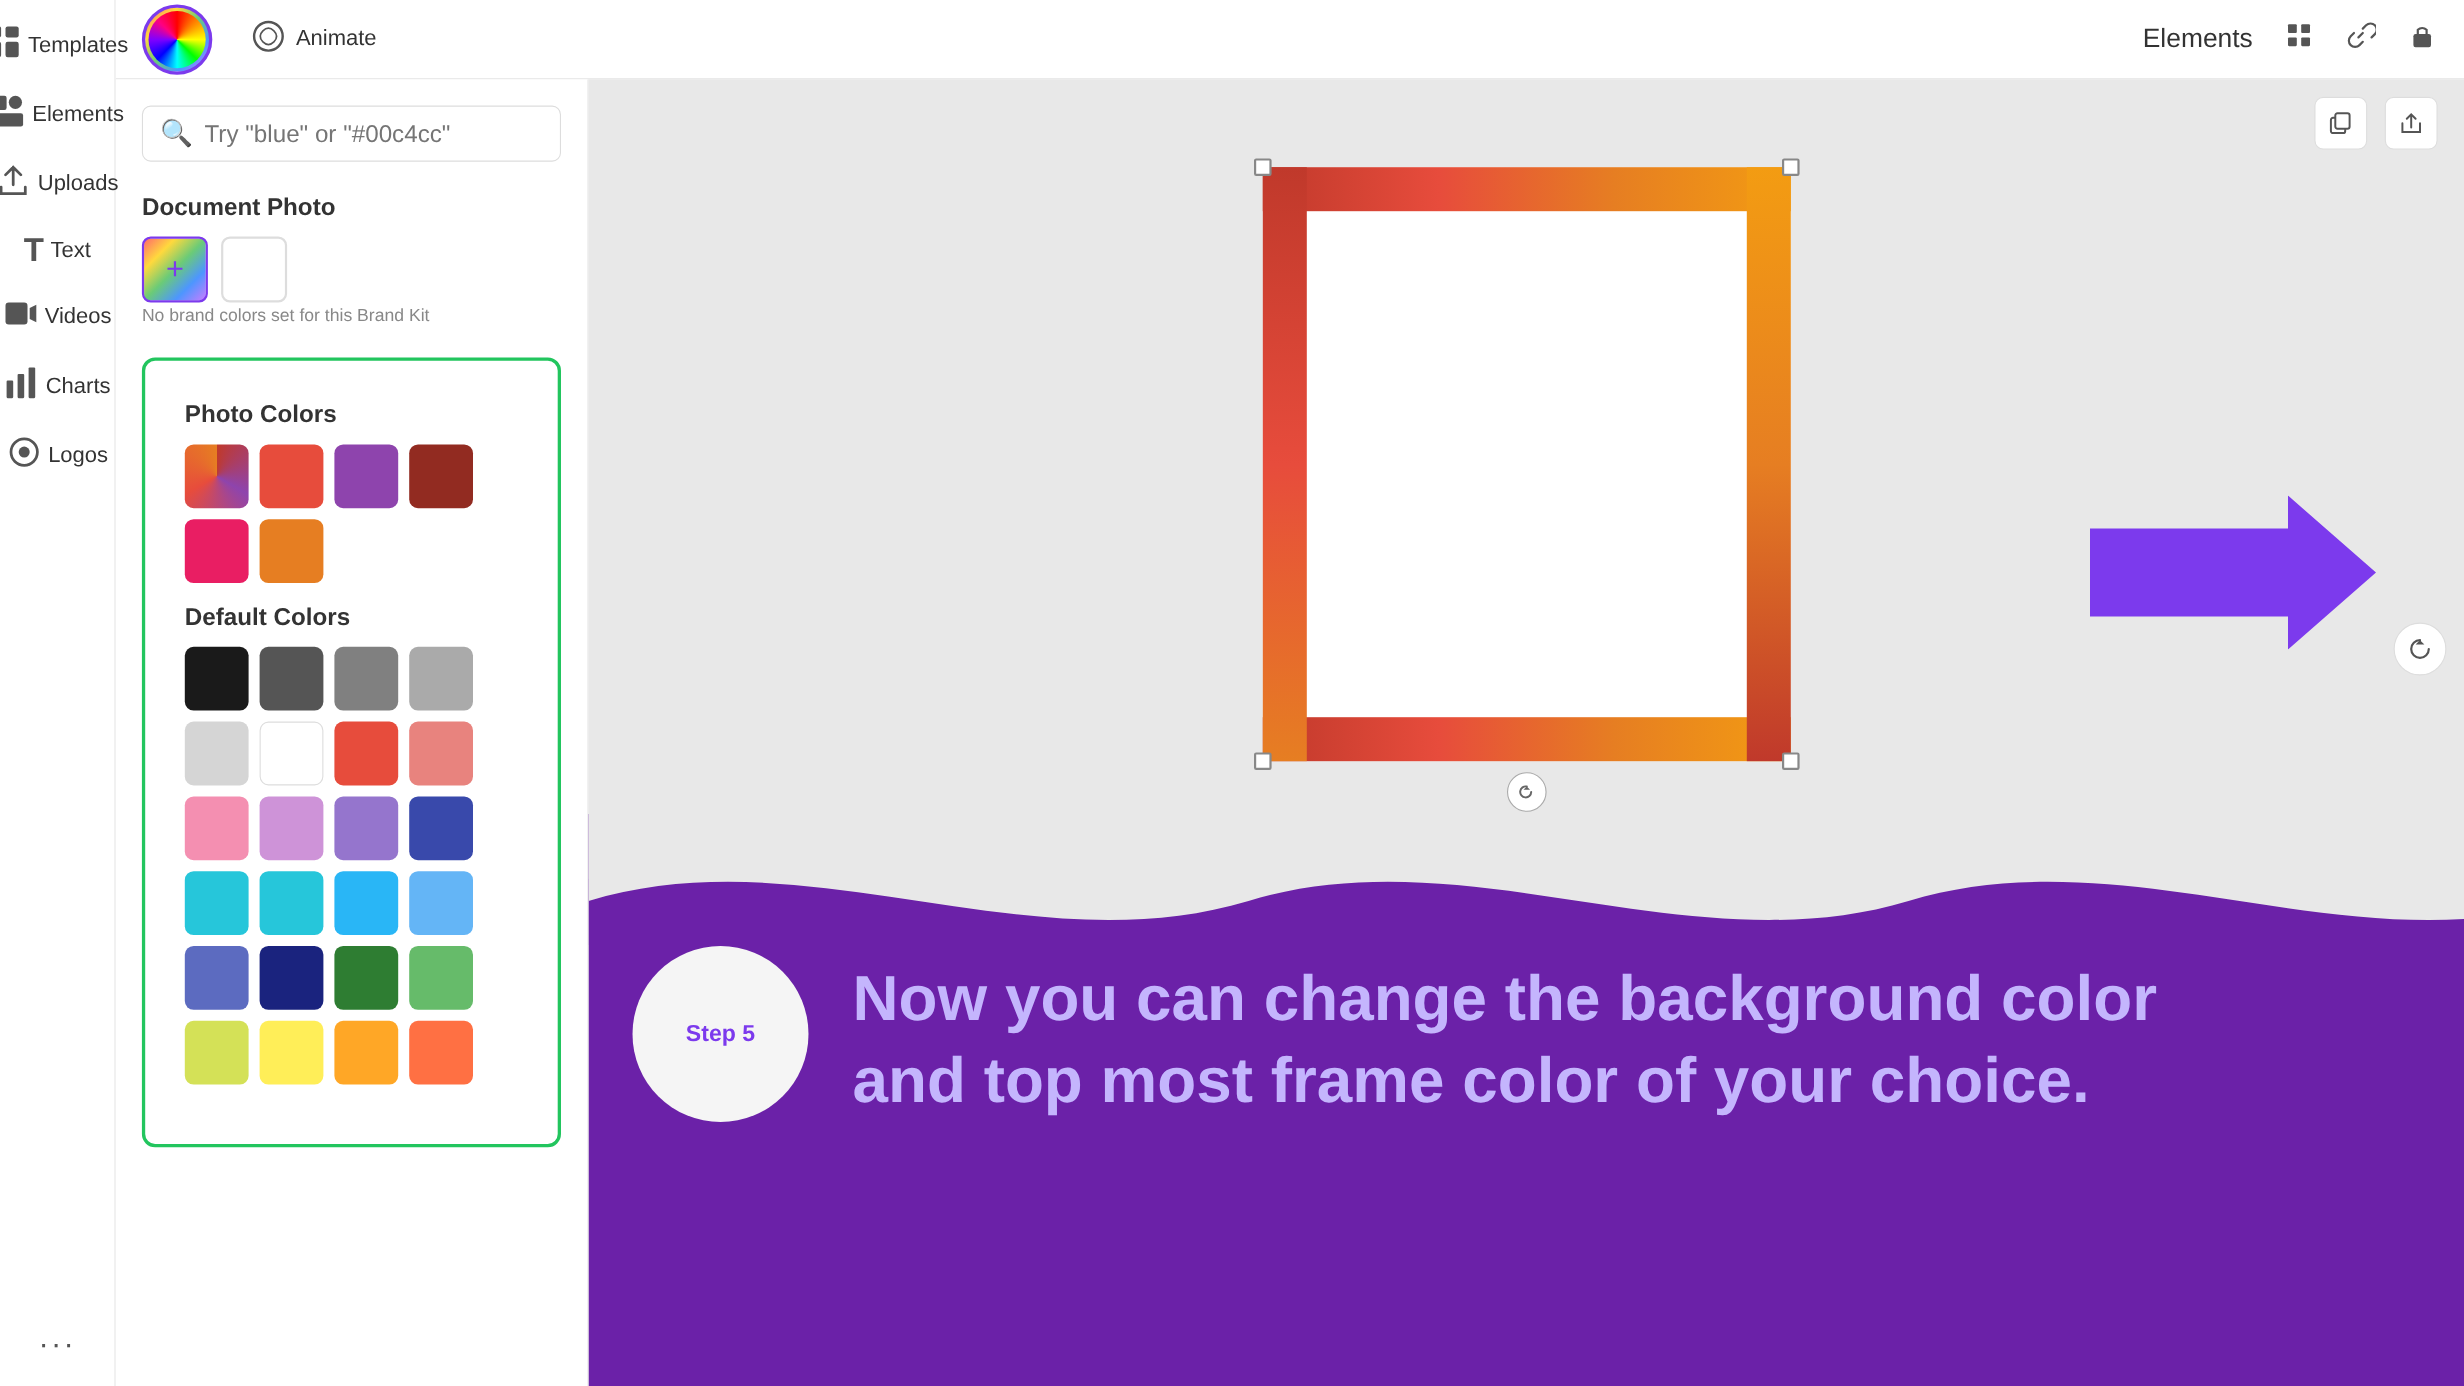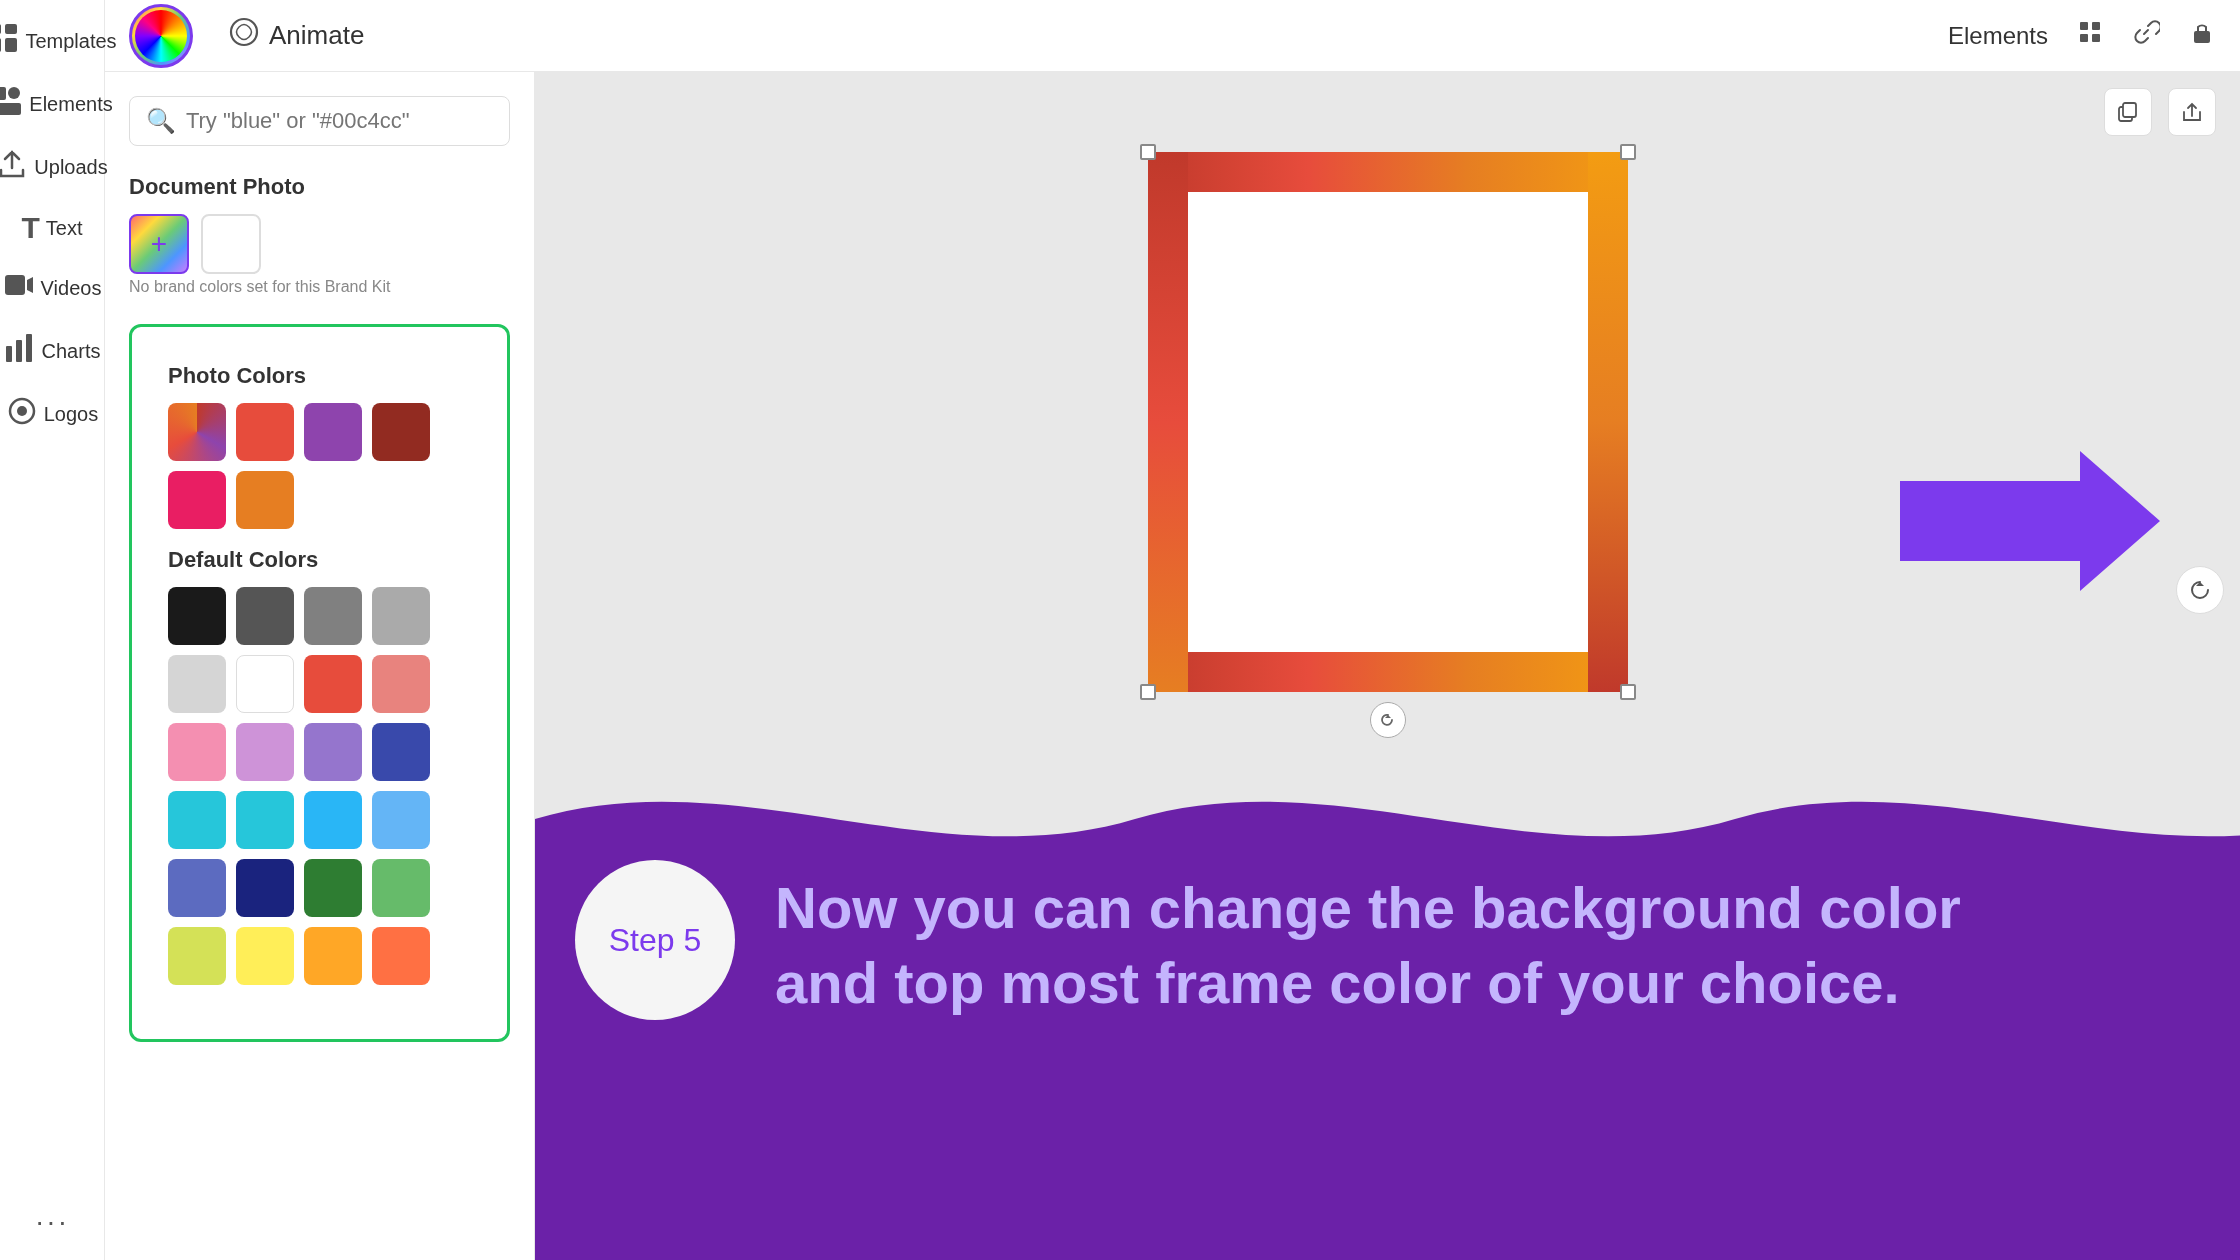--- a/index.html
+++ b/index.html
@@ -78,21 +78,21 @@
     }
 
     .animate-btn {
       display: flex;
       align-items: center;
       gap: 10px;
       padding: 10px 20px;
       border: none;
       background: transparent;
       cursor: pointer;
-      font-size: 26px;
+      font-size: 20px;
       color: #333;
       font-weight: 500;
       text-align: right;
     }
 
     .toolbar-right {
       margin-left: auto;
       display: flex;
       align-items: center;
       gap: 28px;
@@ -391,22 +391,22 @@
       height: 160px;
       background: #f5f5f5;
       border-radius: 50%;
       display: flex;
       flex-direction: column;
       align-items: center;
       justify-content: center;
       z-index: 6;
     }
     .step-label {
-      font-size: 32px;
-      font-weight: 400;
+      font-size: 21px;
+      font-weight: 700;
       color: #7c3aed;
     }
 
     .bottom-text {
       position: absolute;
       left: 240px;
       top: 90px;
       right: 40px;
       z-index: 6;
       color: #c4b5fd;

